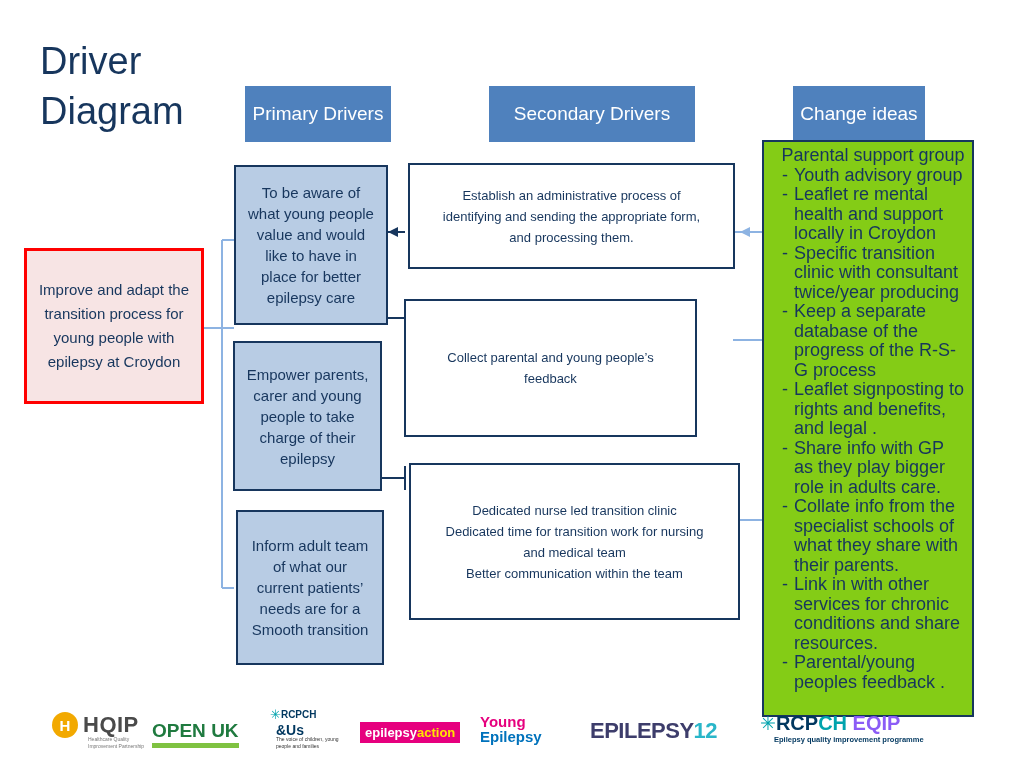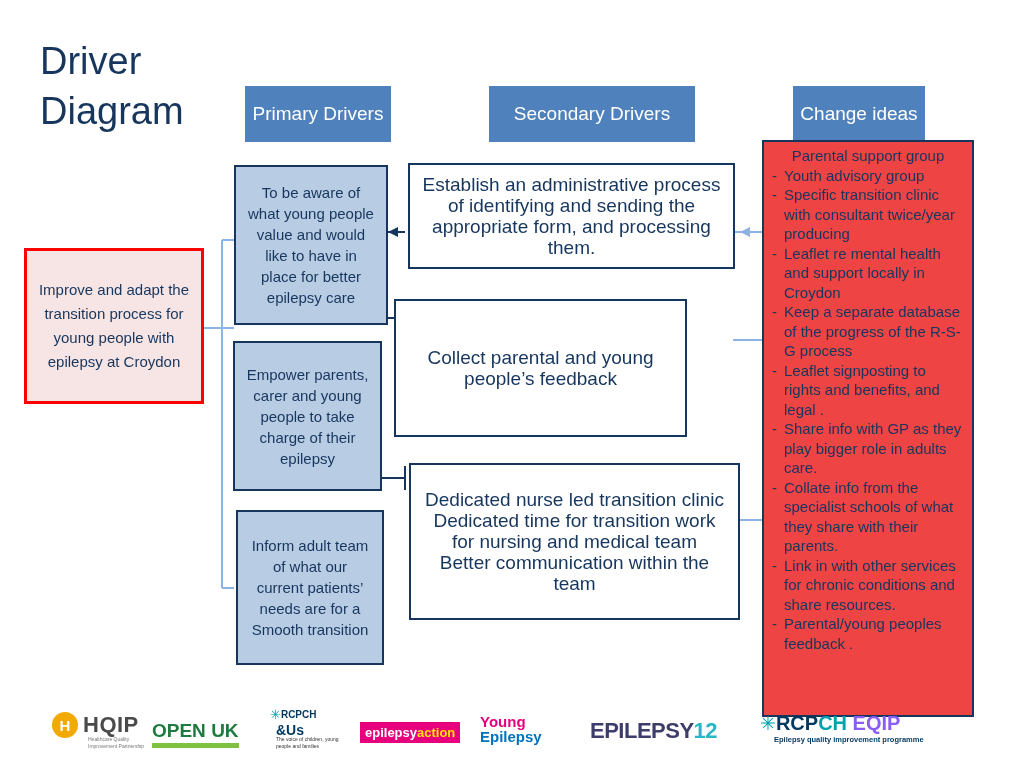--- a/index.html
+++ b/index.html
@@ -40,29 +40,29 @@
     background:#b8cce4;border:2px solid #17365d;
     display:flex;align-items:center;justify-content:center;
     text-align:center;color:#17365d;font-size:15px;line-height:21px;
     padding:4px 10px;
   }
 
   
   .secondary{
     background:#ffffff;border:2px solid #17365d;
     display:flex;align-items:center;justify-content:center;
-    text-align:center;color:#17365d;font-size:19px;line-height:21px;
-    padding:6px 12px;
+    text-align:center;color:#17365d;font-size:13px;line-height:21px;
+    padding:6px 23px;
   }
 
   
   #changeideas{
-    background:#ef4444;border:2px solid #17365d;
-    color:#17365d;font-size:15px;line-height:19.5px;
-    padding:4px 6px 4px 6px;
+    background:#84cc16;border:2px solid #17365d;
+    color:#17365d;font-size:18px;line-height:19.5px;
+    padding:4px 6px 4px 16px;
     overflow:hidden;
   }
   #changeideas .ci-first{ text-align:center; }
   #changeideas ul{list-style:none;margin:0;padding:0;}
   #changeideas li{position:relative;padding-left:14px;margin:0;}
   #changeideas li.dash::before{content:"-";position:absolute;left:2px;top:0;}
 
   
   svg#wires{position:absolute;left:0;top:0;width:1024px;height:768px;}
 
@@ -149,32 +149,32 @@
 <div class="abs" id="aim" style="left:24px;top:248px;width:180px;height:156px;">Improve and adapt the transition process for young people with epilepsy at Croydon</div>
 
 <div class="abs primary" style="left:234px;top:165px;width:154px;height:160px;">To be aware of what young people value and would like to have in place for better epilepsy care</div>
 
 <div class="abs primary" style="left:233px;top:341px;width:149px;height:150px;">Empower parents, carer and  young people to take charge of their epilepsy</div>
 
 <div class="abs primary" style="left:236px;top:510px;width:148px;height:155px;">Inform adult team of what our current patients’ needs are for a Smooth transition</div>
 
 <div class="abs secondary" style="left:408px;top:163px;width:327px;height:106px;">Establish an administrative process of identifying and sending the appropriate form, and processing them.</div>
 
-<div class="abs secondary" style="left:394px;top:299px;width:293px;height:138px;">Collect parental and young people’s feedback</div>
+<div class="abs secondary" style="left:404px;top:299px;width:293px;height:138px;">Collect parental and young people’s feedback</div>
 
 <div class="abs secondary" style="left:409px;top:463px;width:331px;height:157px;white-space:pre-line;">Dedicated nurse led transition clinic
 Dedicated time for transition work for nursing and medical team
 Better communication within the team</div>
 
 <div class="abs" id="changeideas" style="left:762px;top:140px;width:212px;height:577px;">
   <div class="ci-first">Parental support group</div>
   <ul>
     <li class="dash">Youth advisory group</li>
+    <li class="dash">Leaflet re mental health and support locally in Croydon</li>
     <li class="dash">Specific transition clinic with consultant twice/year producing</li>
-    <li class="dash">Leaflet re mental health and support locally in Croydon</li>
     <li class="dash">Keep a separate database of the progress of the R-S-G process</li>
     <li class="dash">Leaflet signposting to rights and benefits, and legal .</li>
     <li class="dash">Share info with GP as they play bigger role in adults care.</li>
     <li class="dash">Collate info from the specialist schools of what they share with their parents.</li>
     <li class="dash">Link in with other services for chronic conditions and share resources.</li>
     <li class="dash">Parental/young peoples feedback .</li>
   </ul>
 </div>
 
 <div class="abs" id="footer">

